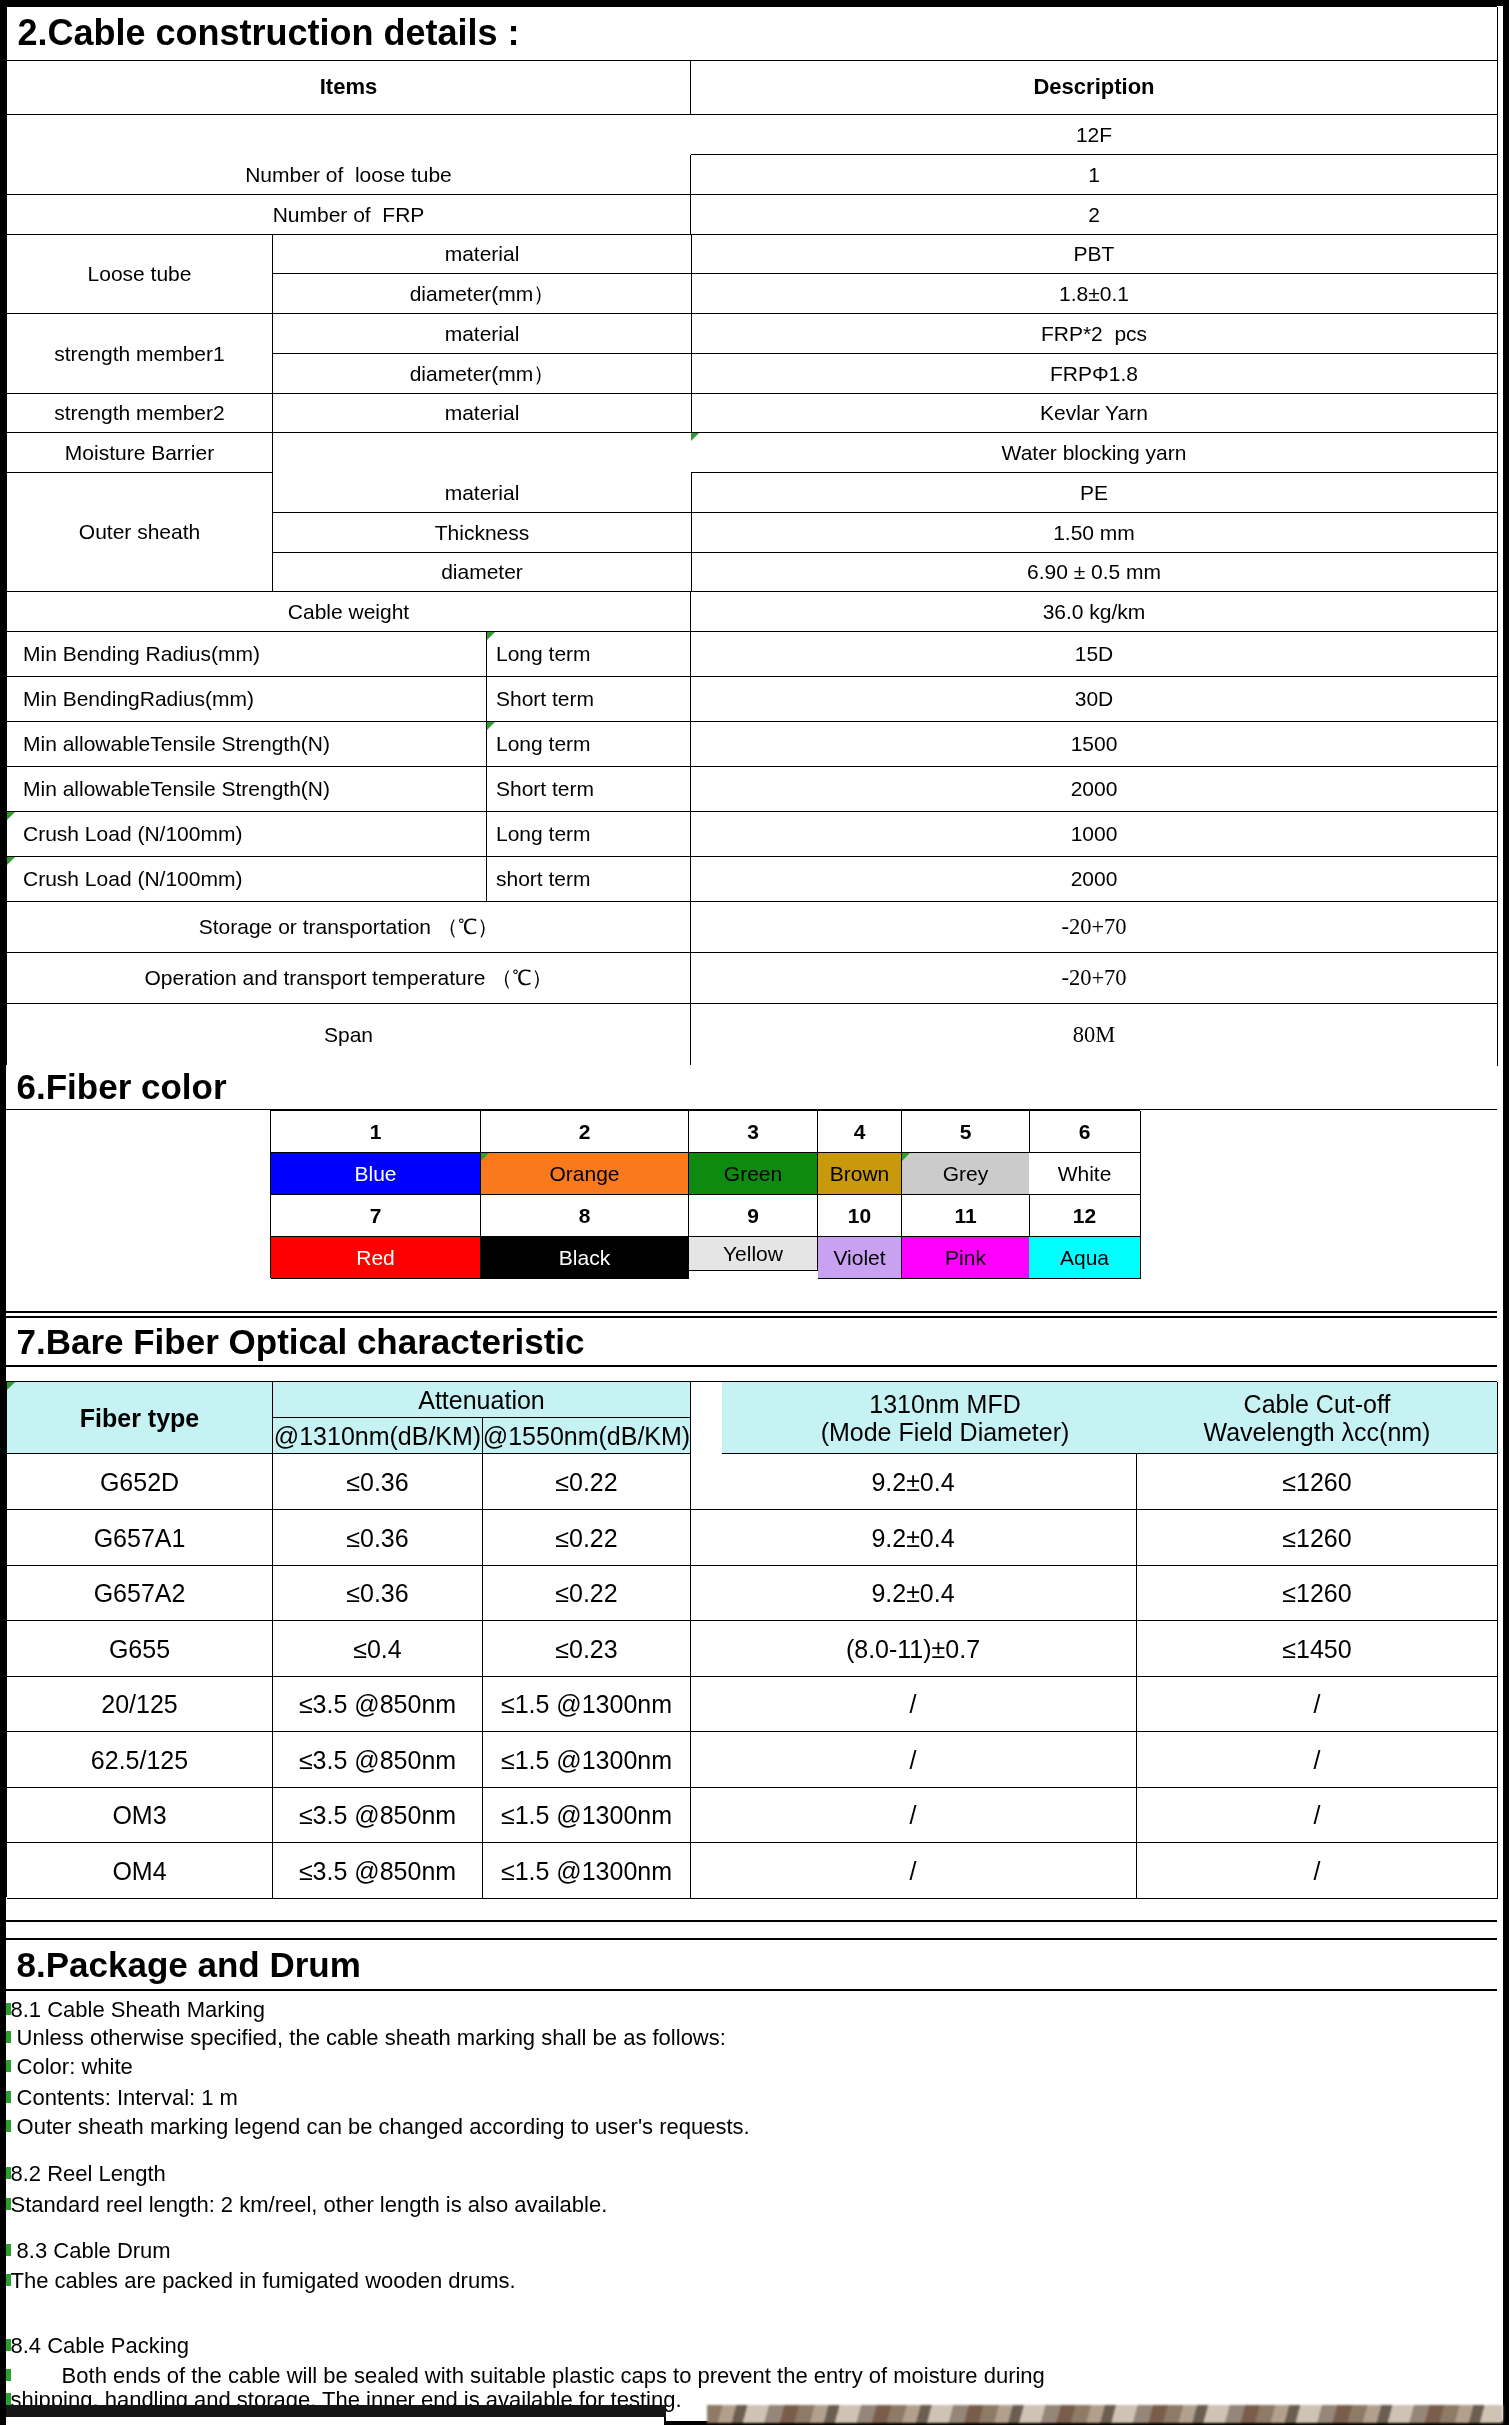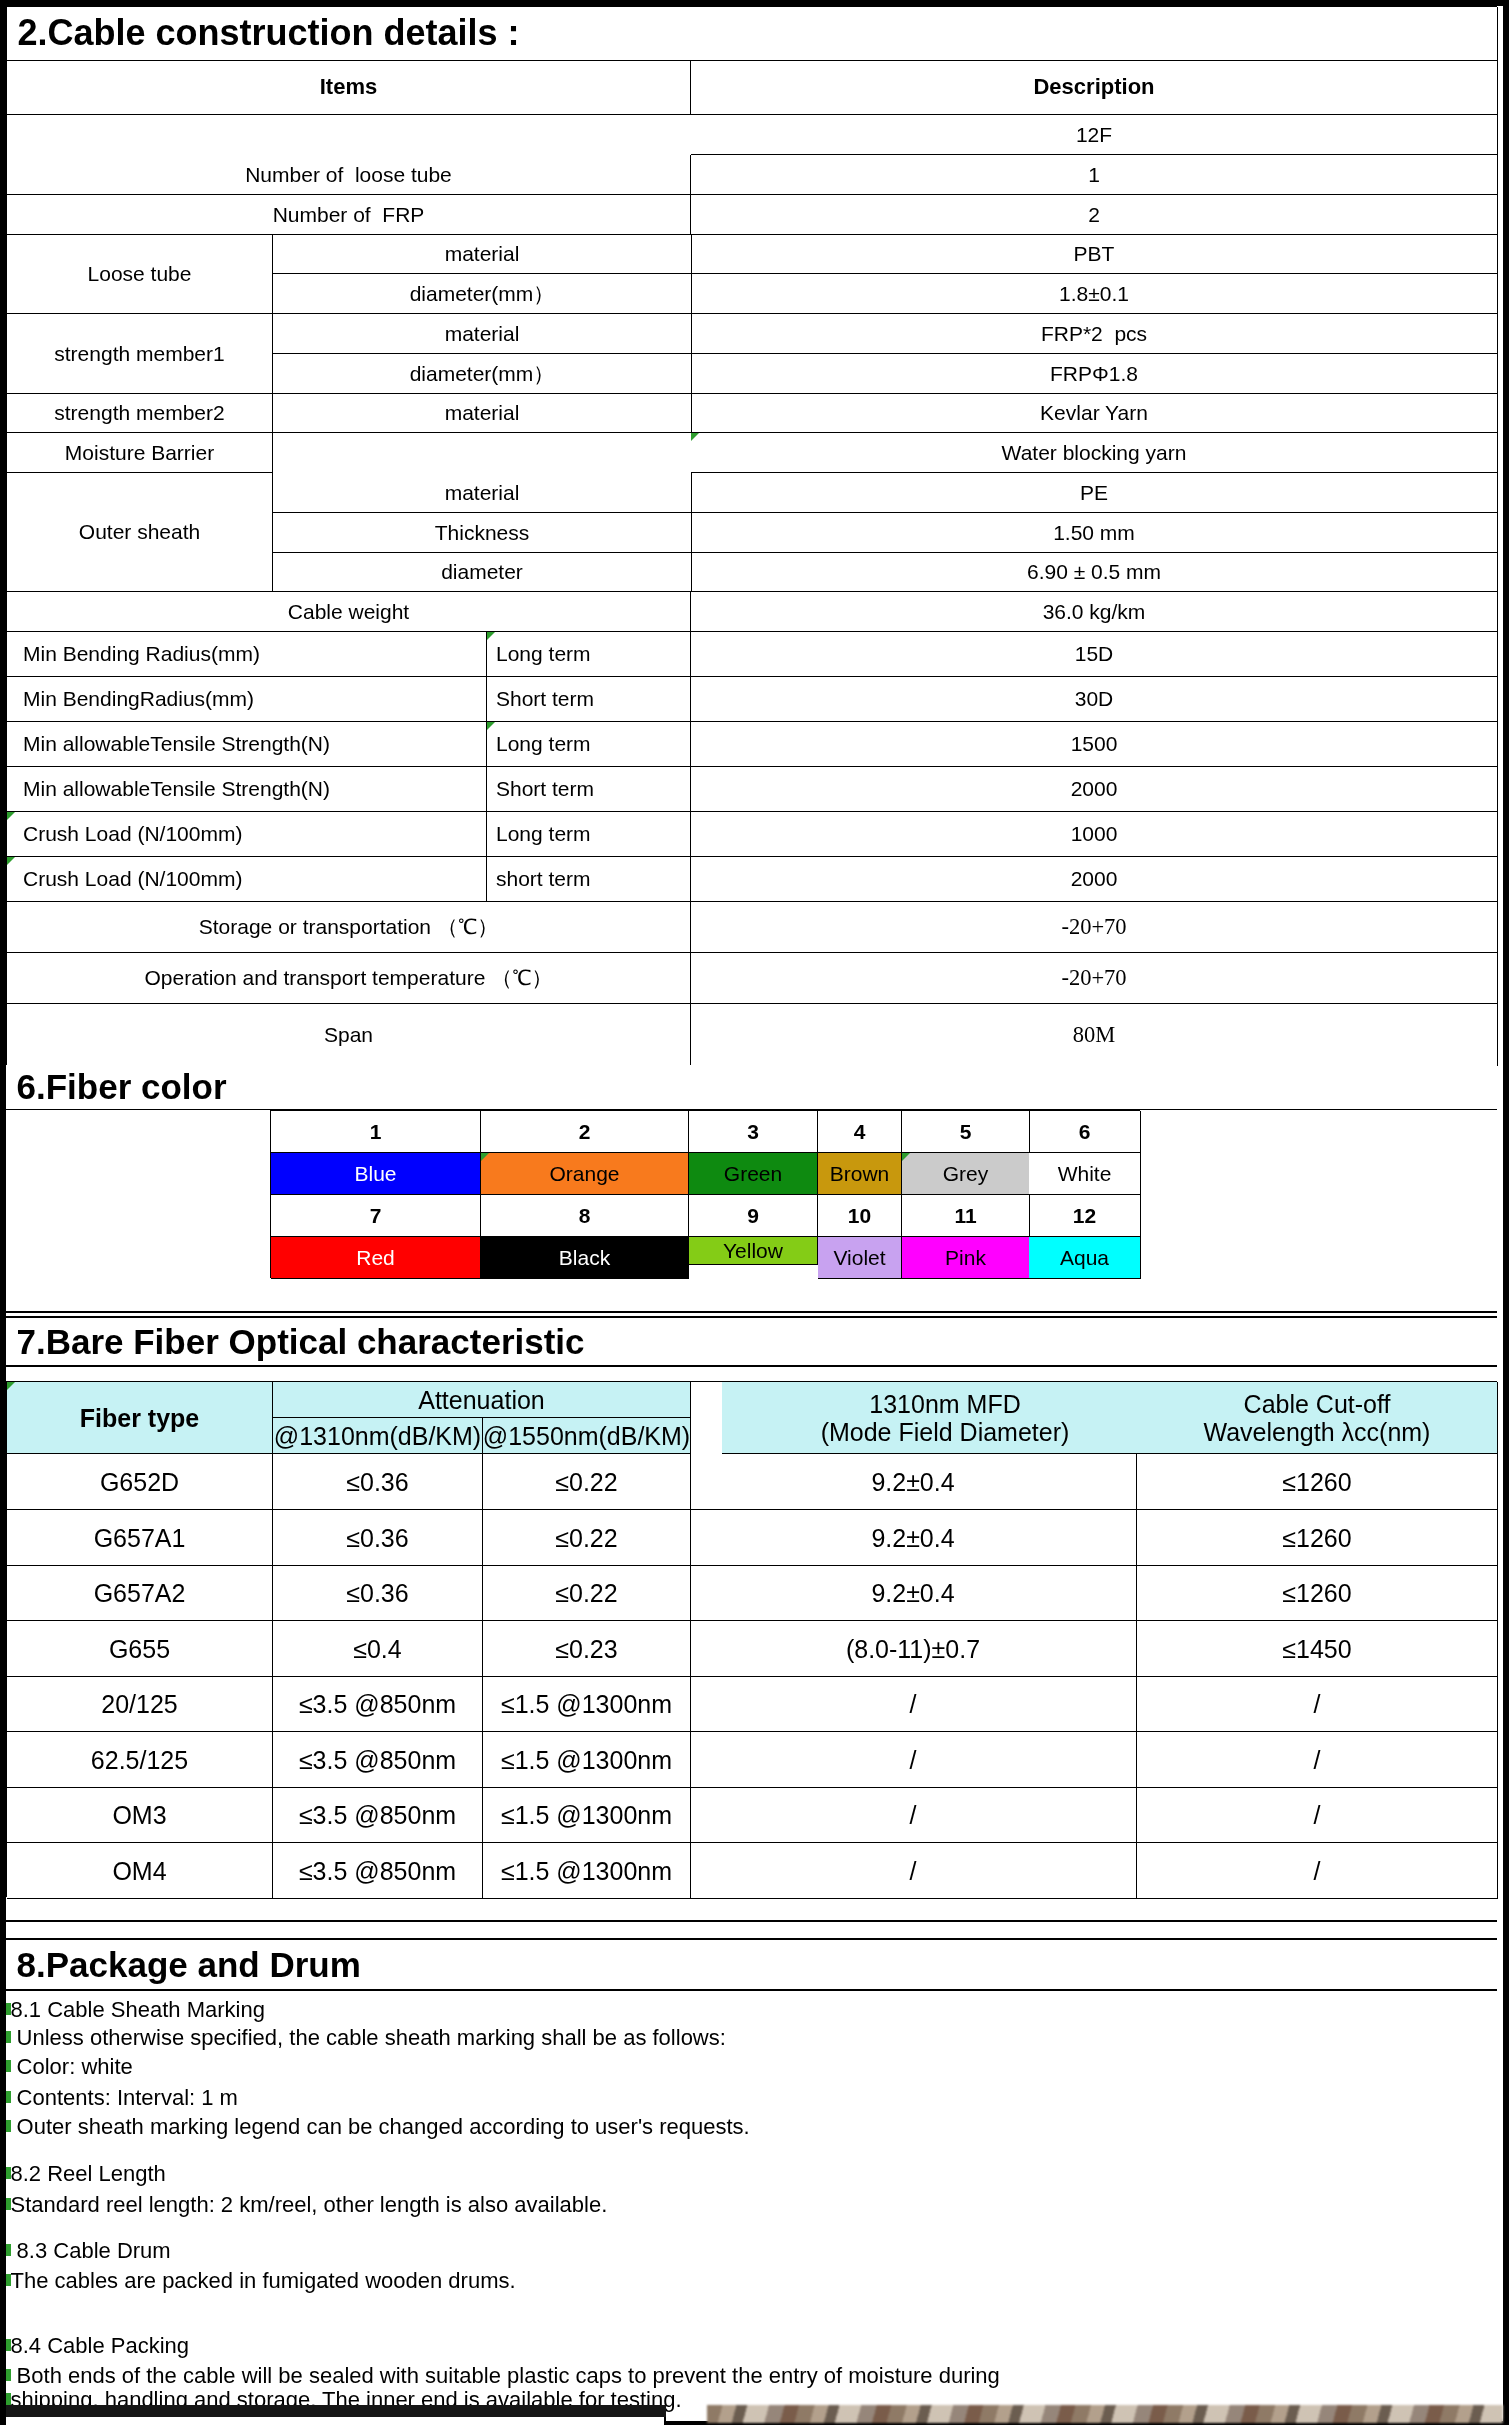--- a/index.html
+++ b/index.html
@@ -126,21 +126,21 @@
       <div class="cell" style="left: 547px; top: 42px; width: 84px; height: 42px; background: rgb(200, 152, 13); color: rgb(0, 0, 0);">Brown</div>
       <div class="cell bold" style="left: 631px; top: 0px; width: 128px; height: 42px;">5</div>
       <div class="cell gmark" style="left: 631px; top: 42px; width: 128px; height: 42px; background: rgb(203, 203, 203); color: rgb(0, 0, 0);">Grey</div>
       <div class="cell bold" style="left: 758px; top: 0px; width: 112px; height: 42px;">6</div>
       <div class="cell" style="left: 758px; top: 42px; width: 112px; height: 42px; background: rgb(255, 255, 255); color: rgb(0, 0, 0);">White</div>
       <div class="cell bold" style="left: 0px; top: 84px; width: 210px; height: 42px;">7</div>
       <div class="cell" style="left: 0px; top: 126px; width: 210px; height: 42px; background: rgb(255, 0, 0); color: rgb(255, 255, 255);">Red</div>
       <div class="cell bold" style="left: 210px; top: 84px; width: 208px; height: 42px;">8</div>
       <div class="cell" style="left: 210px; top: 126px; width: 208px; height: 42px; background: rgb(0, 0, 0); color: rgb(255, 255, 255);">Black</div>
       <div class="cell bold" style="left: 418px; top: 84px; width: 129px; height: 42px;">9</div>
-      <div class="cell" style="left: 418px; top: 126px; width: 129px; height: 28px; background: #84cc16; color: rgb(0, 0, 0);">Yellow</div>
+      <div class="cell" style="left: 418px; top: 126px; width: 129px; height: 34px; background: #e5e5e5; color: rgb(0, 0, 0);">Yellow</div>
       <div class="cell bold" style="left: 547px; top: 84px; width: 84px; height: 42px;">10</div>
       <div class="cell" style="left: 547px; top: 126px; width: 84px; height: 42px; background: rgb(200, 162, 240); color: rgb(0, 0, 0);">Violet</div>
       <div class="cell bold" style="left: 631px; top: 84px; width: 128px; height: 42px;">11</div>
       <div class="cell" style="left: 631px; top: 126px; width: 128px; height: 42px; background: rgb(255, 0, 255); color: rgb(0, 0, 0);">Pink</div>
       <div class="cell bold" style="left: 758px; top: 84px; width: 112px; height: 42px;">12</div>
       <div class="cell" style="left: 758px; top: 126px; width: 112px; height: 42px; background: rgb(0, 255, 255); color: rgb(0, 0, 0);">Aqua</div>
     </div>
 
   <div id="hr7" class="hr"></div>
   <div id="h7" class="title-box">
@@ -213,21 +213,21 @@
       <div class="pline" style="top: 2161px;">8.2 Reel Length</div>
       <div class="gdash" style="top: 2167px;"></div>
       <div class="pline" style="top: 2192px;">Standard reel length: 2 km/reel, other length is also available.</div>
       <div class="gdash" style="top: 2198px;"></div>
       <div class="pline" style="top: 2238px;"> 8.3 Cable Drum</div>
       <div class="gdash" style="top: 2244px;"></div>
       <div class="pline" style="top: 2268px;">The cables are packed in fumigated wooden drums.</div>
       <div class="gdash" style="top: 2274px;"></div>
       <div class="pline" style="top: 2333px;">8.4 Cable Packing</div>
       <div class="gdash" style="top: 2339px;"></div>
-      <div class="pline" style="top: 2363px;"> Both ends of the cable will be sealed with suitable plastic caps to prevent the entry of moisture during</div>
+      <div class="pline" style="top: 2363px; margin-left: 45px;"> Both ends of the cable will be sealed with suitable plastic caps to prevent the entry of moisture during</div>
       <div class="gdash" style="top: 2369px;"></div>
       <div class="pline" style="top: 2387px;">shipping, handling and storage. The inner end is available for testing.</div>
       <div class="gdash" style="top: 2393px;"></div>
     </div>
 
   <div id="blackbar"></div>
   <div id="stub"></div>
   <div id="photo"></div>
 </div>
 

